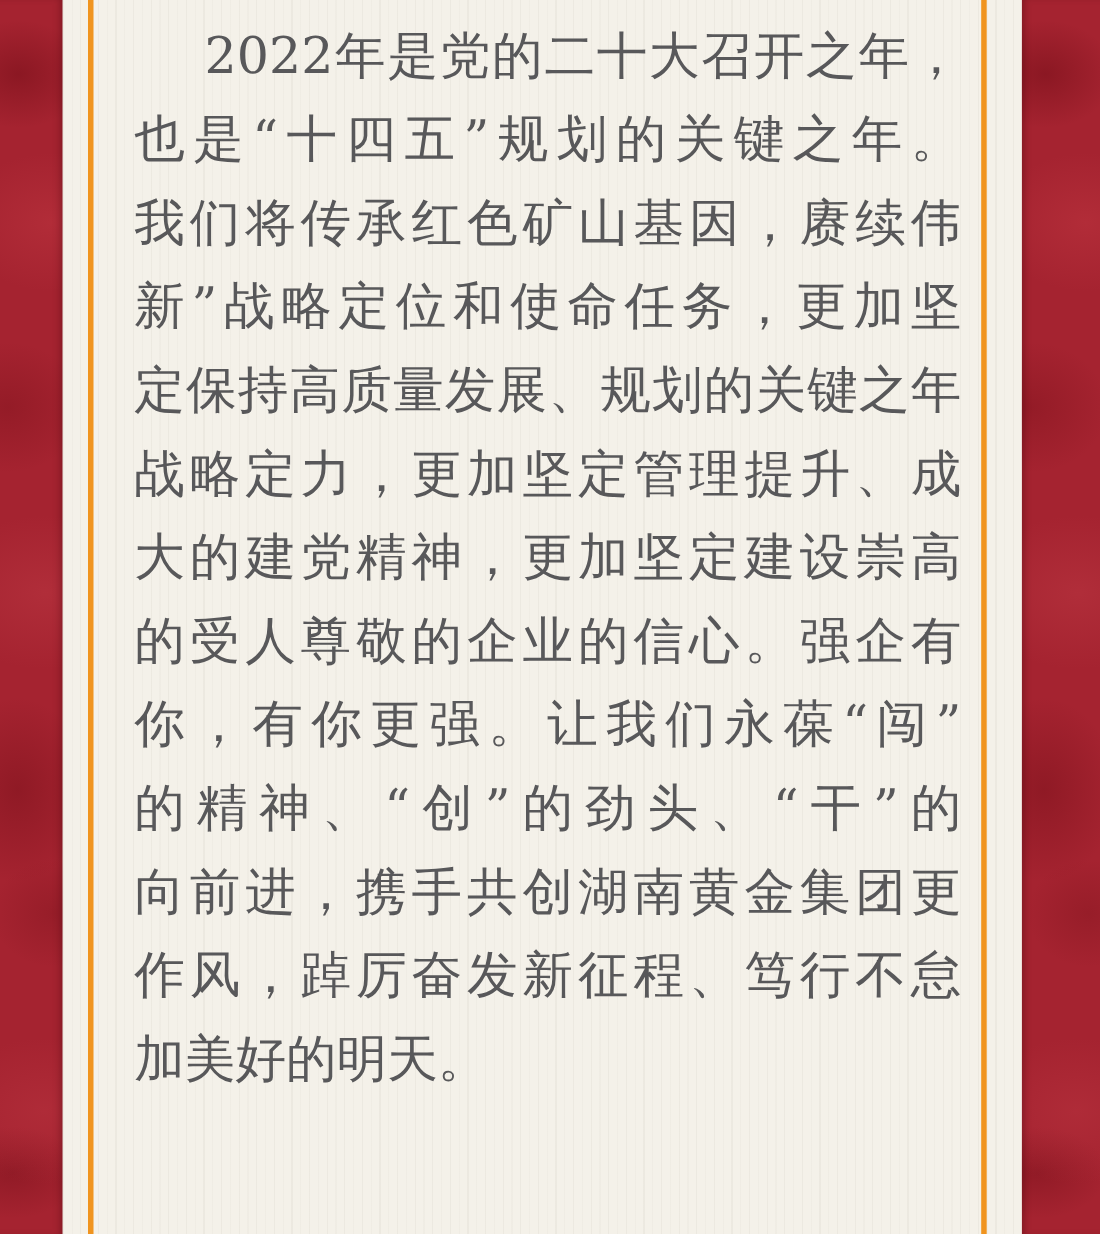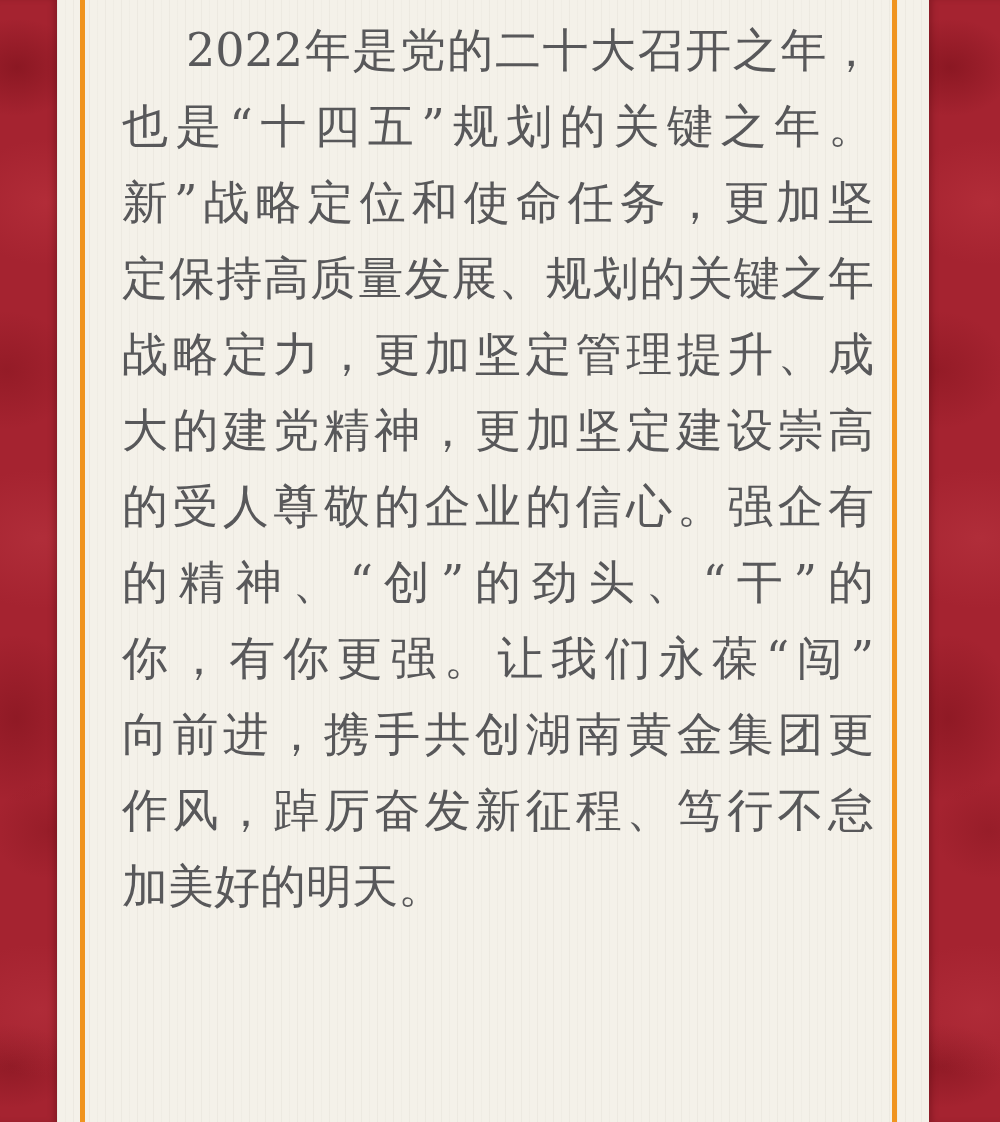--- a/index.html
+++ b/index.html
@@ -67,27 +67,28 @@
 <body>
 
 <div class="page">
   <div class="red-band left"></div>
   <div class="paper">
     <div class="gutter left"></div>
     <div class="rule"></div>
     <div class="content">
         <div class="line first">2022年是党的二十大召开之年，</div>
         <div class="line">也是“十四五”规划的关键之年。</div>
+        <div class="line">我们将传承红色矿山基因，赓续伟</div>
         <div class="line">新”战略定位和使命任务，更加坚</div>
         <div class="line">定保持高质量发展、规划的关键之年</div>
         <div class="line">战略定力，更加坚定管理提升、成</div>
         <div class="line">大的建党精神，更加坚定建设崇高</div>
         <div class="line">的受人尊敬的企业的信心。强企有</div>
+        <div class="line">你，有你更强。让我们永葆“闯”</div>
         <div class="line">的精神、“创”的劲头、“干”的</div>
-        <div class="line">你，有你更强。让我们永葆“闯”</div>
         <div class="line">向前进，携手共创湖南黄金集团更</div>
         <div class="line">作风，踔厉奋发新征程、笃行不怠</div>
         <div class="line last">加美好的明天。</div>
       </div>
     <div class="rule"></div>
     <div class="gutter right"></div>
   </div>
   <div class="red-band right"></div>
 </div>
 

